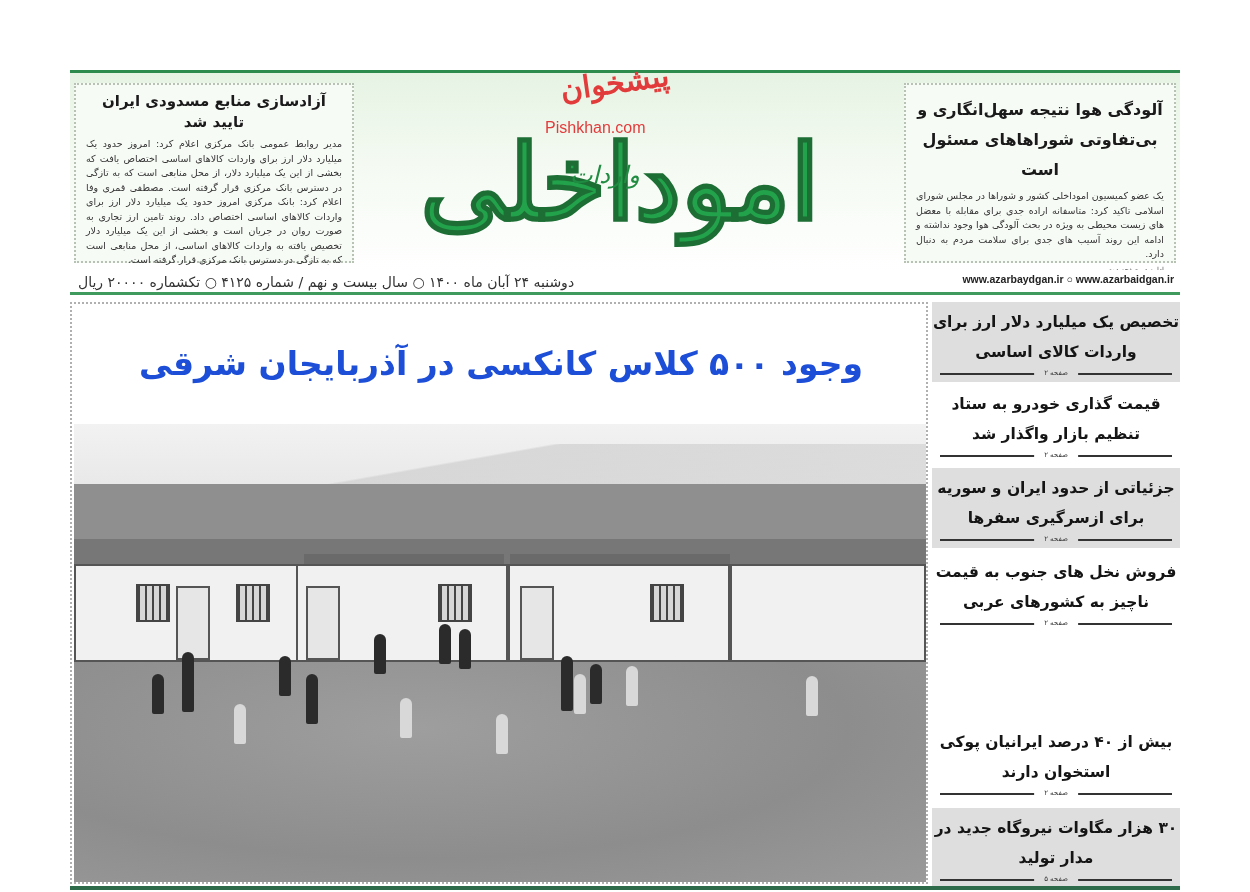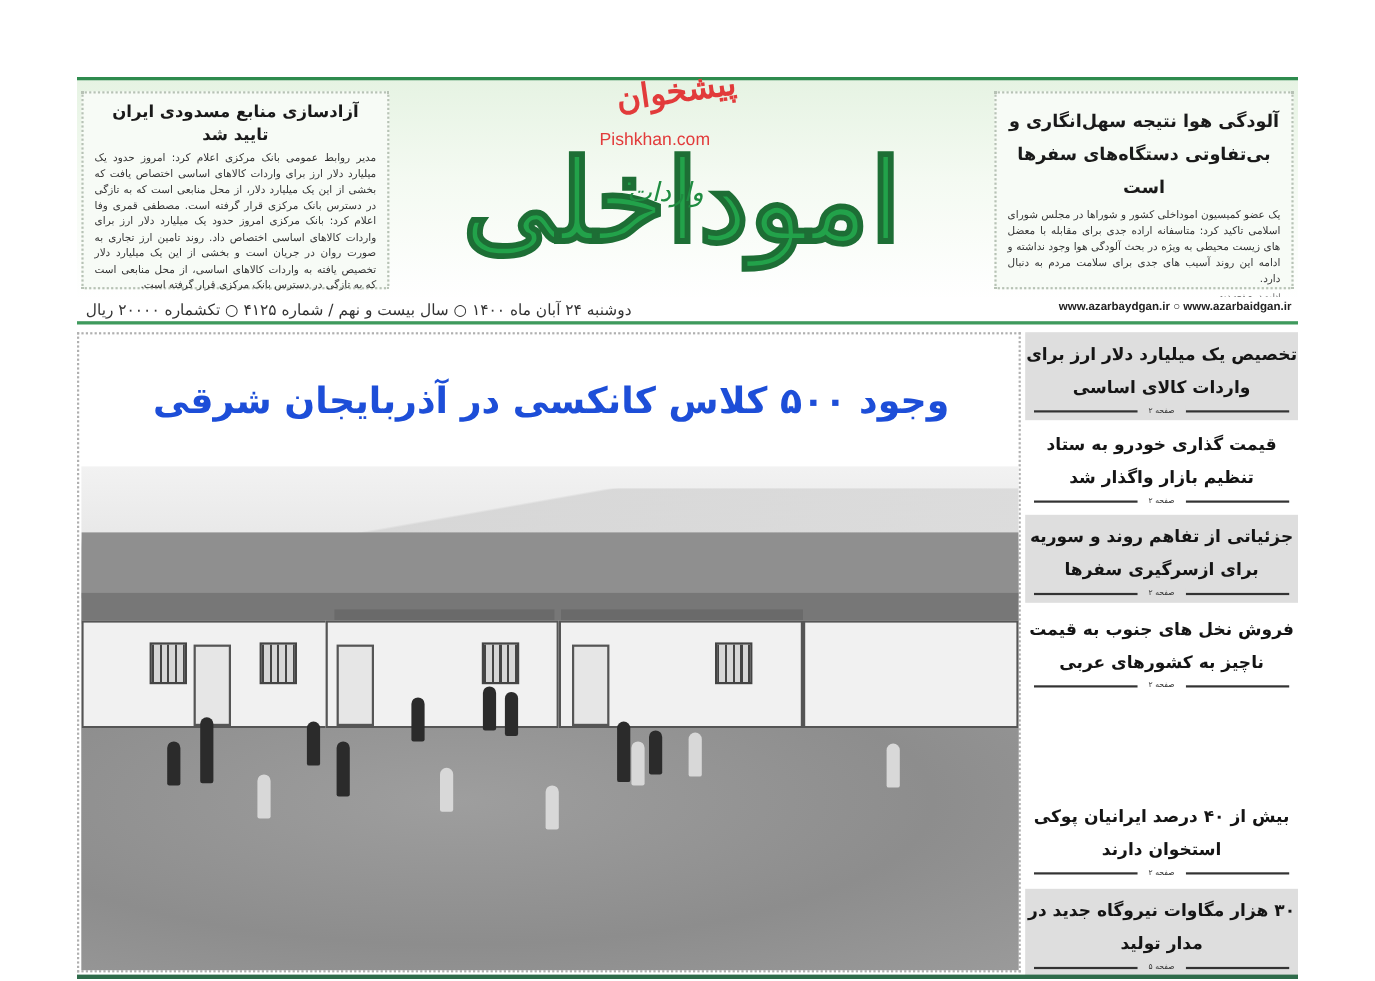--- a/index.html
+++ b/index.html
@@ -137,21 +137,21 @@
     </div>
 
     <div class="logo-area">
       <div class="pishkhan-fa">پیشخوان</div>
       <div class="pishkhan-en">Pishkhan.com</div>
       <div class="logo-main">اموداخلی</div>
       <div class="logo-sub">واردات</div>
     </div>
 
     <div class="box box-right">
-      <h3>آلودگی هوا نتیجه سهل‌انگاری و بی‌تفاوتی دستگاه‌های سفرها است</h3>
+      <h3>آلودگی هوا نتیجه سهل‌انگاری و بی‌تفاوتی شوراها‌های مسئول است</h3>
       <p>یک عضو کمیسیون اموداخلی کشور و شوراها در مجلس شورای اسلامی تاکید کرد: متاسفانه اراده جدی برای مقابله با معضل های زیست محیطی به ویژه در بحث آلودگی هوا وجود نداشته و ادامه این روند آسیب های جدی برای سلامت مردم به دنبال دارد.</p>
       <div class="more">ادامه در صفحه دوم</div>
     </div>
   </div>
 
   <div class="dateline">
     <div class="date">دوشنبه ۲۴ آبان ماه ۱۴۰۰ ○ سال بیست و نهم / شماره ۴۱۲۵ ○ تکشماره ۲۰۰۰۰ ریال</div>
     <div class="urls">www.azarbaydgan.ir ○ www.azarbaidgan.ir</div>
   </div>
 
@@ -205,21 +205,21 @@
         </div>
     </div>
     <div class="side-item" style="top:82px;">
       <div class="t">قیمت گذاری خودرو به ستاد تنظیم بازار واگذار شد</div>
       <div class="rule">
           <div class="line"></div>
           <span class="pg">صفحه ۲</span>
         </div>
     </div>
     <div class="side-item shade" style="top:166px;">
-      <div class="t">جزئیاتی از تفاهم روند و سوریه برای ازسرگیری سفرها</div>
+      <div class="t">جزئیاتی از حدود ایران و سوریه برای ازسرگیری سفرها</div>
       <div class="rule">
           <div class="line"></div>
           <span class="pg">صفحه ۲</span>
         </div>
     </div>
     <div class="side-item" style="top:250px;">
       <div class="t">فروش نخل های جنوب به قیمت ناچیز به کشورهای عربی</div>
       <div class="rule">
           <div class="line"></div>
           <span class="pg">صفحه ۲</span>

